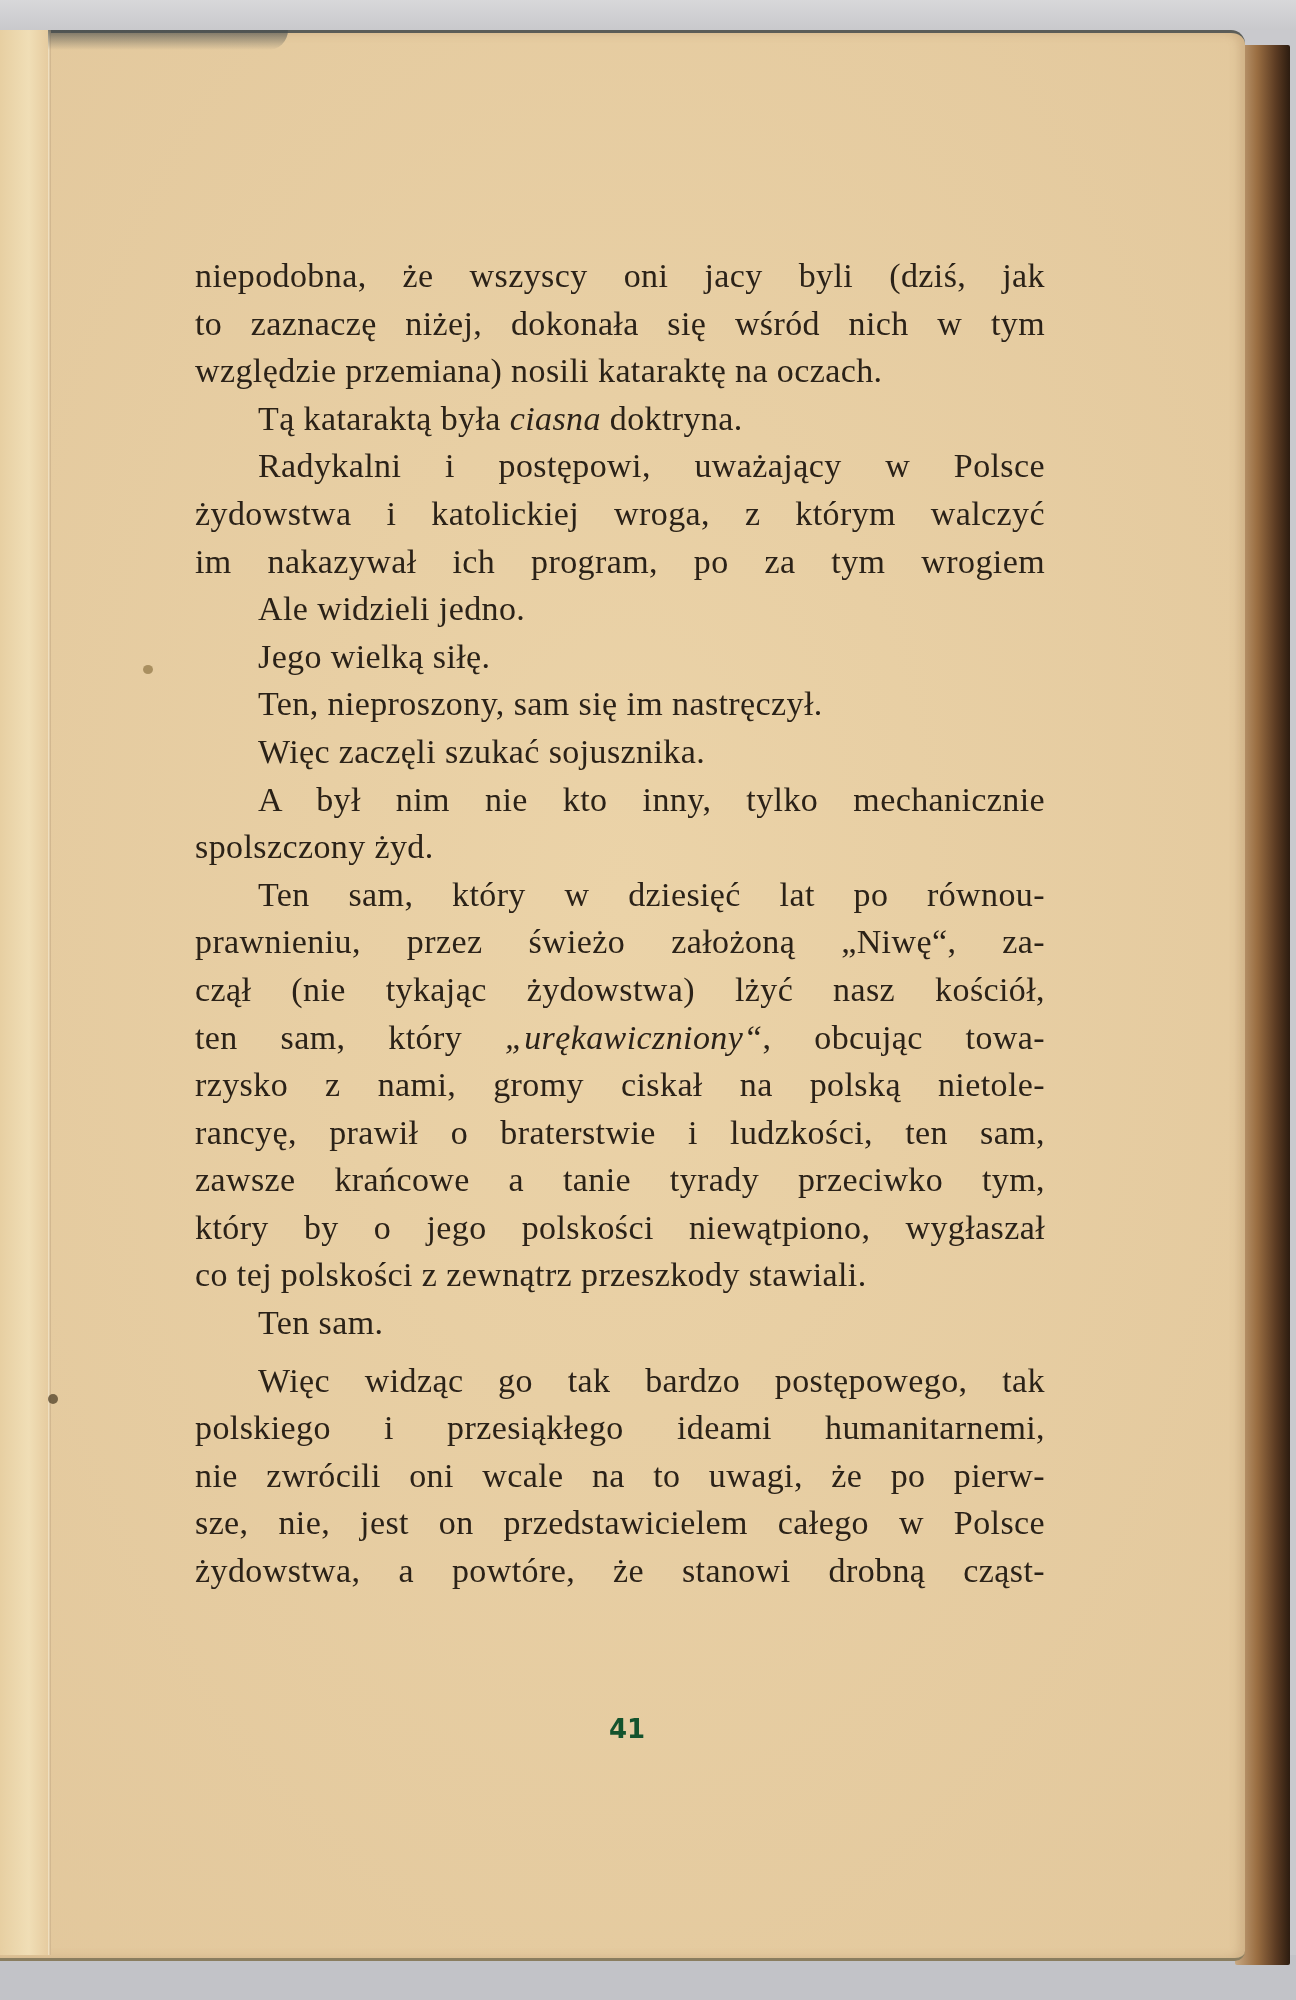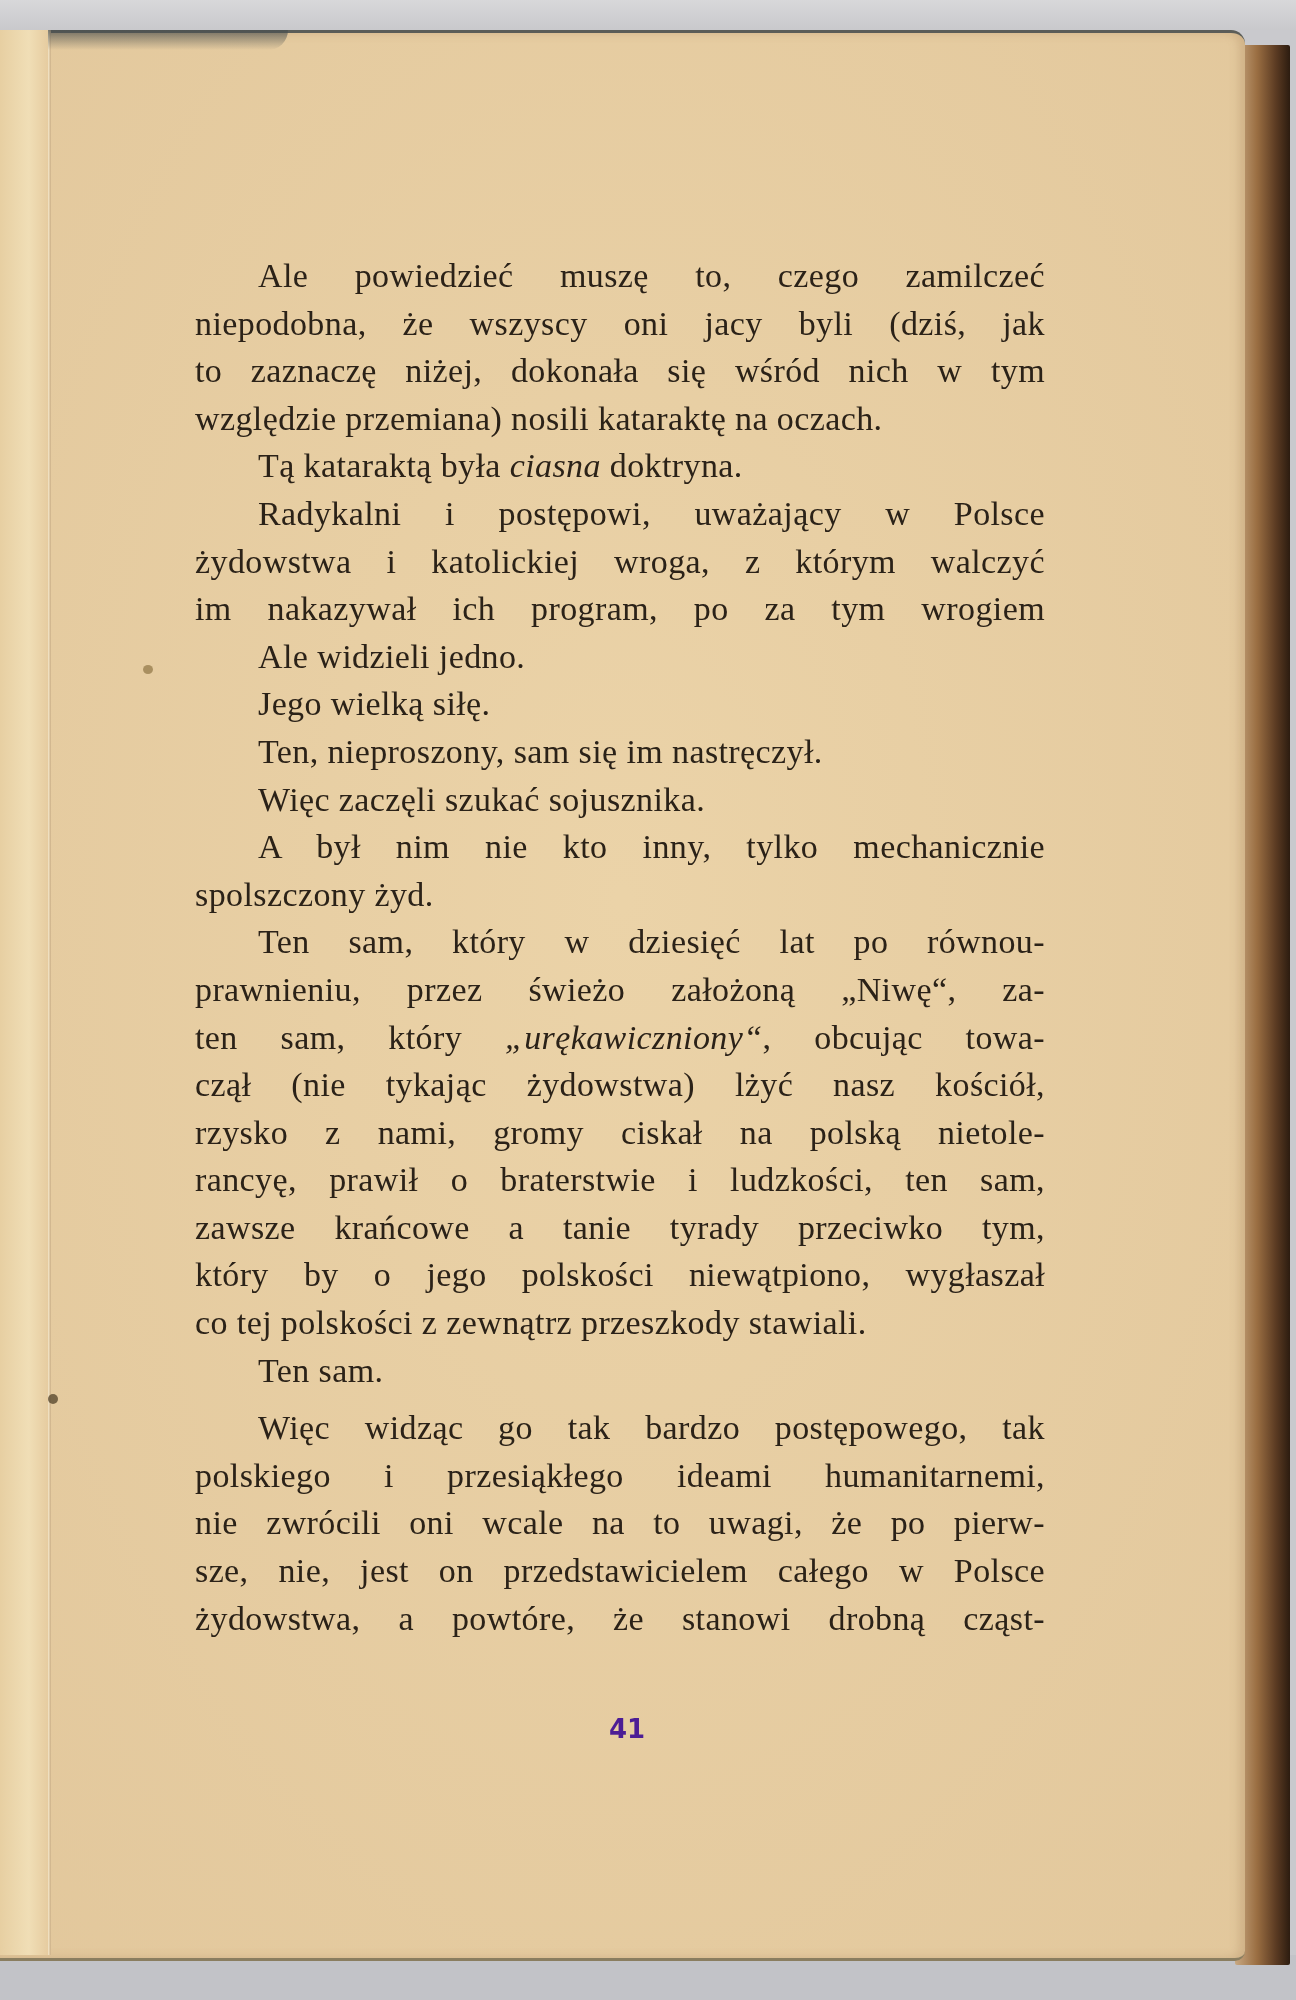--- a/index.html
+++ b/index.html
@@ -67,41 +67,40 @@
     display: block; white-space: nowrap; text-align: justify;
     text-align-last: justify; height: 47.6px;
   }
   .line.indent { padding-left: 63px; }
   .line.last { text-align-last: left; font-family: Liberation Serif, serif; }
   .gap { display: block; height: 10px; }
   .em { font-style: italic; }
   .page-number {
     position: absolute; left: 607px; top: 1714px; width: 40px; text-align: center;
     font-family: "DejaVu Sans", sans-serif; font-weight: bold; font-size: 26px;
-    color: #4c1d95;
+    color: #14532d;
   }
 </style>
 </head>
 <body>
 
 <div class="backdrop-top"></div>
 <div class="backdrop-bottom"></div>
 <div class="page-stack"></div>
 <div class="page-stack-edge"></div>
 
 <div class="page"></div>
 <div class="gutter-shade"></div>
 <div class="gutter-fold"></div>
 <div class="top-stain"></div>
 <div class="spot" style="left:143px;top:665px;width:10px;height:9px;"></div>
 <div class="spot" style="left:48px;top:1394px;width:10px;height:10px;background:#5a4a30;"></div>
 
 <div class="text-block" id="text-block">
     <div>
-      <span class="line indent">Ale powiedzieć muszę to, czego zamilczeć</span>
       <span class="line">niepodobna, że wszyscy oni jacy byli (dziś, jak</span>
       <span class="line">to zaznaczę niżej, dokonała się wśród nich w tym</span>
       <span class="line last">względzie przemiana) nosili kataraktę na oczach.</span>
     </div>
     <div>
       <span class="line indent last"><span>Tą kataraktą była </span><span class="em">ciasna</span><span> doktryna.</span></span>
     </div>
     <div>
       <span class="line indent">Radykalni i postępowi, uważający w Polsce</span>
       <span class="line">żydowstwa i katolickiej wroga, z którym walczyć</span>
@@ -119,22 +118,22 @@
     <div>
       <span class="line indent last">Więc zaczęli szukać sojusznika.</span>
     </div>
     <div>
       <span class="line indent">A był nim nie kto inny, tylko mechanicznie</span>
       <span class="line last">spolszczony żyd.</span>
     </div>
     <div>
       <span class="line indent">Ten sam, który w dziesięć lat po równou-</span>
       <span class="line">prawnieniu, przez świeżo założoną „Niwę“, za-</span>
+      <span class="line">czął (nie tykając żydowstwa) lżyć nasz kościół,</span>
       <span class="line"><span>ten sam, który </span><span class="em">„urękawiczniony“</span><span>, obcując towa-</span></span>
-      <span class="line">czął (nie tykając żydowstwa) lżyć nasz kościół,</span>
       <span class="line">rzysko z nami, gromy ciskał na polską nietole-</span>
       <span class="line">rancyę, prawił o braterstwie i ludzkości, ten sam,</span>
       <span class="line">zawsze krańcowe a tanie tyrady przeciwko tym,</span>
       <span class="line">który by o jego polskości niewątpiono, wygłaszał</span>
       <span class="line last">co tej polskości z zewnątrz przeszkody stawiali.</span>
     </div>
     <div>
       <span class="line indent last">Ten sam.</span>
     </div>
     <span class="gap"></span>

